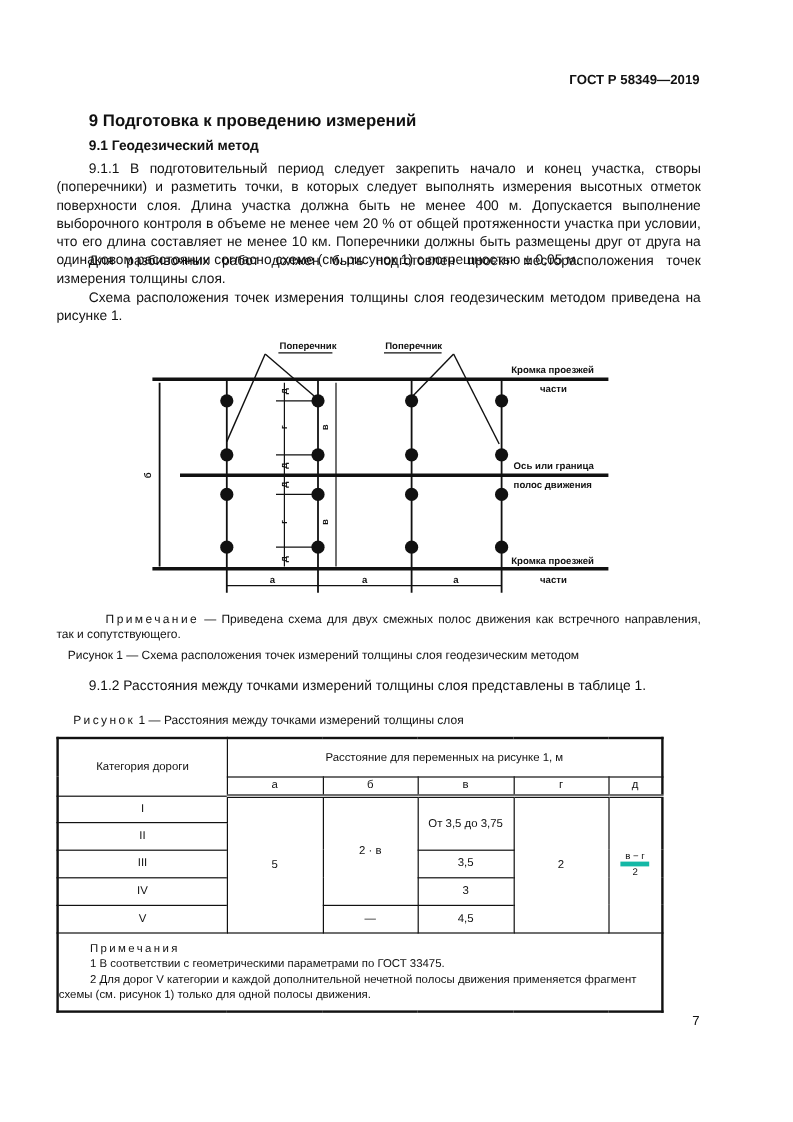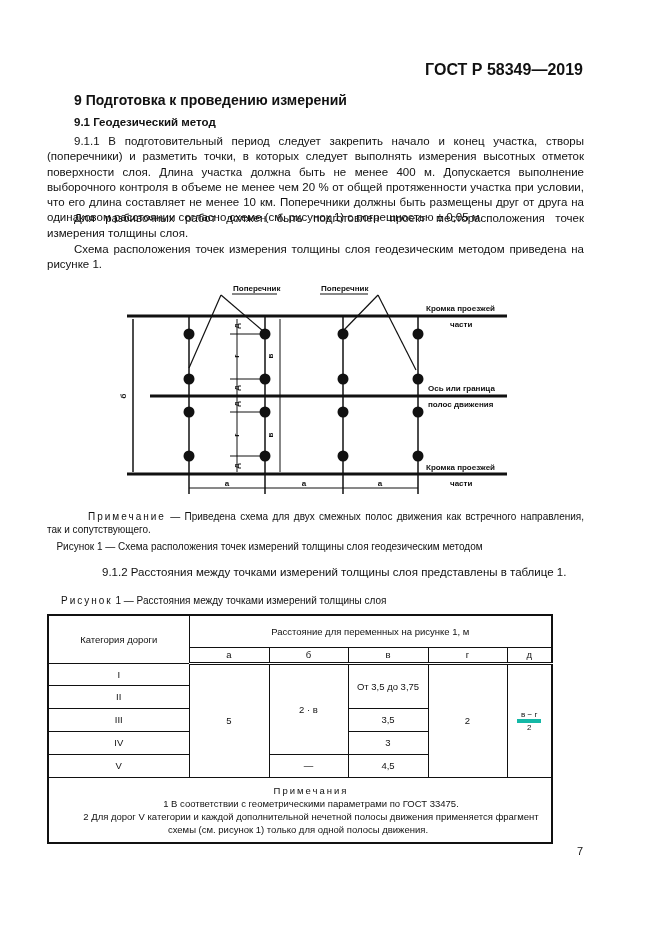--- a/index.html
+++ b/index.html
@@ -1,36 +1,36 @@
 <!DOCTYPE html>
 <html><head>
 <meta charset="utf-8">
 <style>
   html, body { margin: 0; padding: 0; background: #fff; }
   body { width: 661px; height: 935px; position: relative; overflow: hidden;
          font-family: "Liberation Sans", sans-serif; color: #111; }
   .abs { position: absolute; }
-  .hdr { right: 78px; top: 61px; font-weight: bold; font-size: 16px; }
+  .hdr { right: 78px; top: 61px; font-weight: bold; font-size: 11px; }
   .h1 { left: 74px; top: 92px; font-weight: bold; font-size: 14px; text-align: right; }
   .h2 { left: 74px; top: 116px; font-weight: bold; font-size: 11.5px; }
   .para { left: 47px; width: 537px; font-size: 11.5px; line-height: 15.3px; text-align: justify; }
   .para .ind { display: inline-block; width: 27px; }
   .fig { left: 90px; top: 278px; }
   .fig svg text { font-family: "Liberation Sans", sans-serif; font-weight: bold; font-size: 8px; fill: #111; }
   .note { left: 47px; top: 510px; width: 537px; font-size: 10px; line-height: 13px; text-align: justify; }
   .spaced { letter-spacing: 2px; padding-left: 14px; }
   .caption { left: 0; width: 539px; top: 541px; font-size: 10px; text-align: center; }
-  .p912 { left: 74px; top: 566px; font-size: 11.5px; margin-left: 28px; }
+  .p912 { left: 74px; top: 566px; font-size: 11.5px; }
   .tcap { left: 47px; top: 595px; font-size: 10px; }
   table.t { position: absolute; left: 47px; top: 614px; width: 506px; border-collapse: collapse;
             font-size: 9.5px; border: 2px solid #111; }
   table.t td { border: 1px solid #111; text-align: center; vertical-align: middle; padding: 0; }
   table.t tr.sub td { border-bottom: 3px double #111; }
   .tnote { text-align: left !important; font-size: 9.5px; line-height: 13px; padding: 6px 4px 6px 0 !important; }
-  .tnote div { padding-left: 26px; text-align: center; }
+  .tnote div { padding-left: 26px; }
   .frac { display: inline-block; text-align: center; font-size: 8px; line-height: 9px; }
   .frac .num { border-bottom: 4px solid #14b8a6; padding: 0 4px; }
   .pageno { right: 78px; top: 845px; font-size: 11px; }
 </style>
 </head>
 <body>
 
 <div class="abs hdr">ГОСТ Р 58349—2019</div>
 <div class="abs h1">9 Подготовка к проведению измерений</div>
 <div class="abs h2">9.1 Геодезический метод</div>

